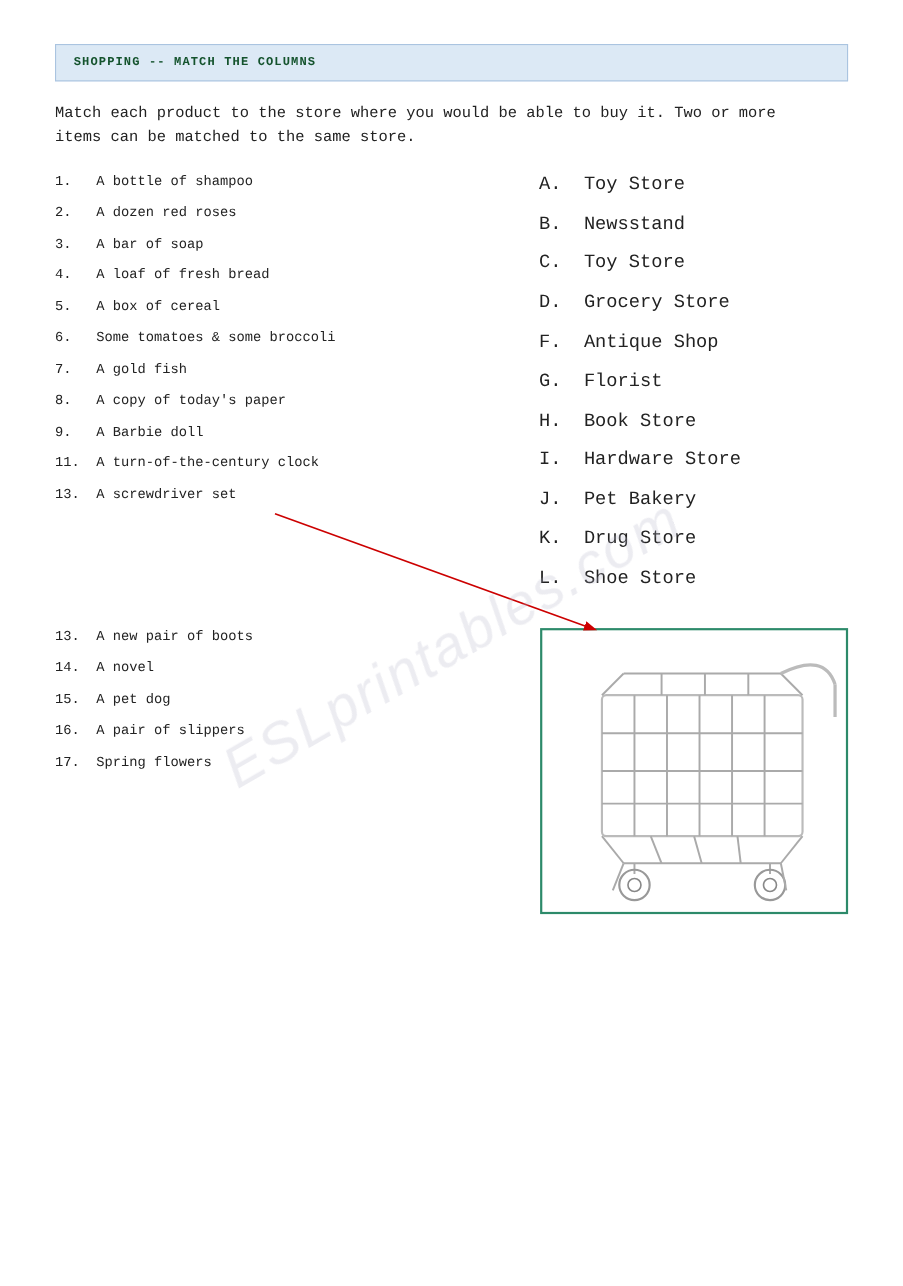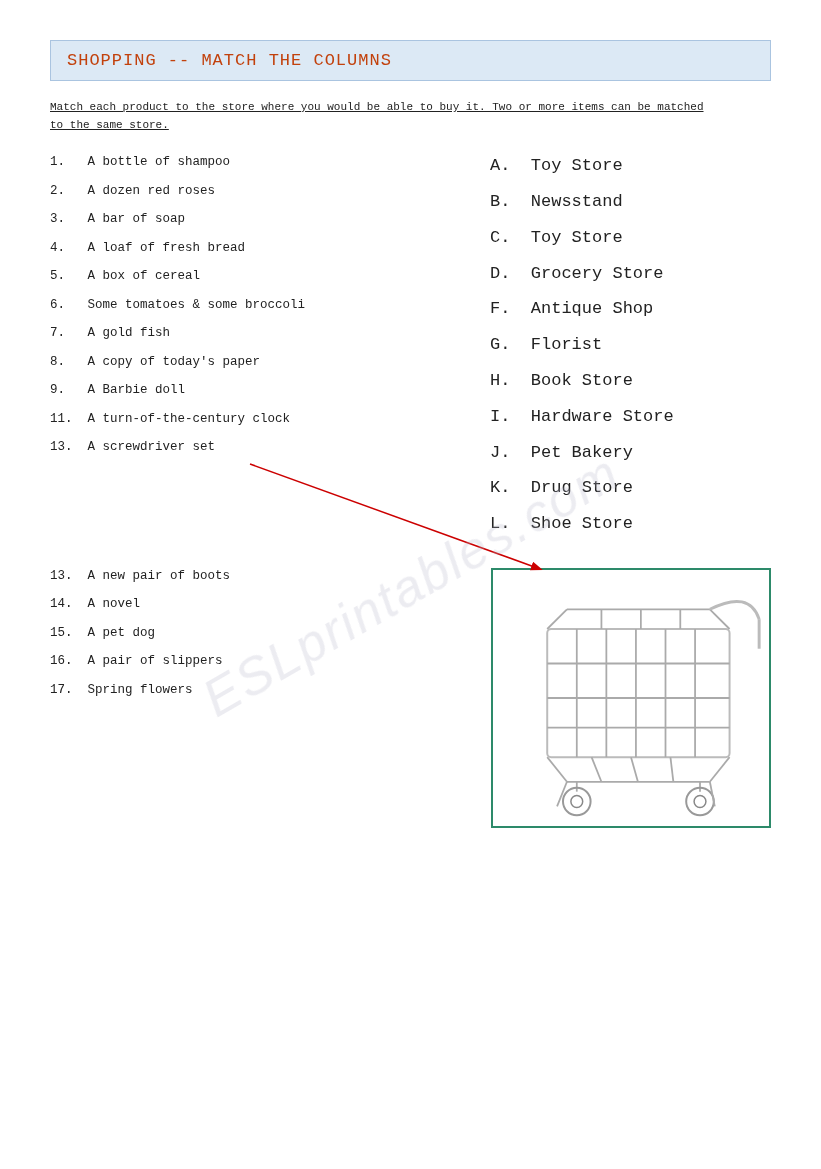--- a/index.html
+++ b/index.html
@@ -19,34 +19,33 @@
     }
 
     .header-box {
       background-color: #dce9f5;
       border: 1px solid #aac4e0;
       padding: 10px 16px;
       margin-bottom: 18px;
     }
 
     .header-box h1 {
-      font-size: 17px;
-      font-weight: normal;
+      font-size: 11px;
+      font-weight: bold;
       letter-spacing: 1px;
-      color: #c2410c;
+      color: #14532d;
       text-transform: uppercase;
     }
 
     .instructions {
-      font-size: 11px;
+      font-size: 14px;
       color: #222;
       margin-bottom: 20px;
       line-height: 1.6;
       max-width: 660px;
-      text-decoration: underline;
     }
 
     .content-area {
       display: flex;
       gap: 0;
       position: relative;
     }
 
     .left-column {
       flex: 0 0 380px;

